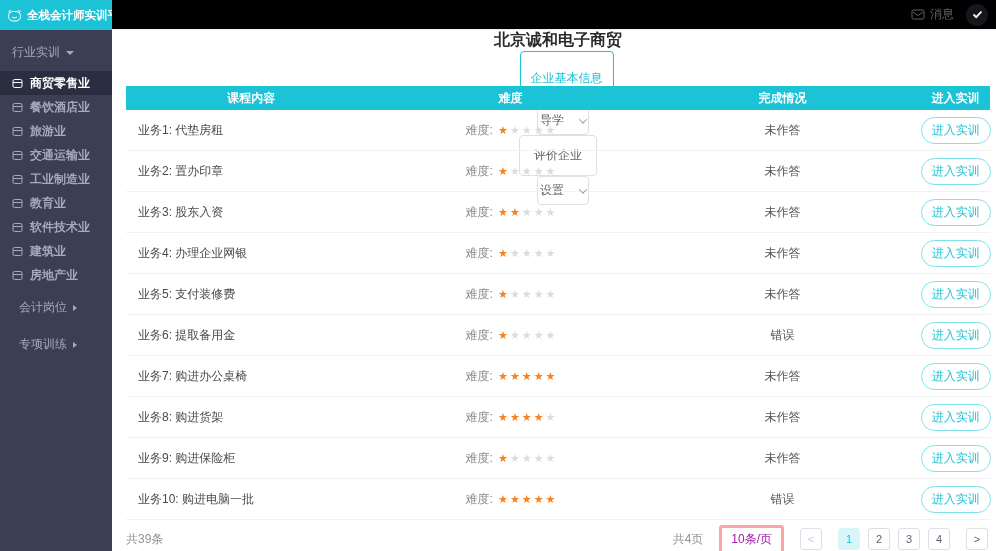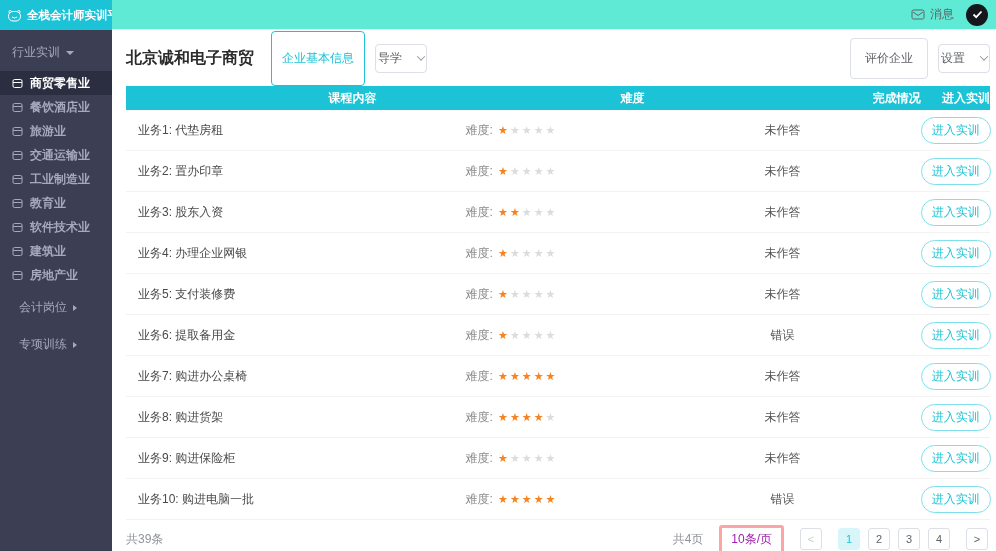--- a/index.html
+++ b/index.html
@@ -13,38 +13,38 @@
   .caret-down { width:0; height:0; border-left:4px solid transparent; border-right:4px solid transparent; border-top:4px solid #a6a9bc; }
   .caret-right { width:0; height:0; border-top:3.5px solid transparent; border-bottom:3.5px solid transparent; border-left:4px solid #a6a9bc; }
   .side-item { height:24px; display:flex; align-items:center; gap:7px; padding-left:12px; color:#a6a9bc; cursor:pointer; white-space:nowrap;font-weight:bold; }
   .side-item.active { background:#2b2e40; color:#fff; font-weight:bold; }
   .side-item .sicon { display:flex; align-items:center; }
   .side-link { display:flex; align-items:center; gap:6px; color:#a6a9bc; padding:12px 12px 2px 19px; cursor:pointer; }
   .side-link + .side-link { padding-top:18px; }
 
   
   .right { flex:1; display:flex; flex-direction:column; min-width:0; }
-  .topbar { height:30px; flex:0 0 30px; background:#5eead4; border-bottom:1px solid #f0f0f0; display:flex; align-items:center; justify-content:flex-end; gap:12px; padding-right:8px; }
+  .topbar { height:30px; flex:0 0 30px; background:#000000; border-bottom:1px solid #f0f0f0; display:flex; align-items:center; justify-content:flex-end; gap:12px; padding-right:8px; }
   .msg { display:flex; align-items:center; gap:5px; color:#5f6368; cursor:pointer; }
   .avatar { width:22px; height:22px; border-radius:50%; background:#16171d; display:flex; align-items:center; justify-content:center; cursor:pointer; }
 
   .main { flex:1; background:#fff; padding:0 6px 0 14px; display:flex; flex-direction:column; }
-  .page-head { height:56px; display:flex; align-items:center; }
+  .page-head { height:56px; display:flex; align-items:center;flex-direction:column; }
   .page-title { font-size:16px; font-weight:bold; color:#2b2b2b; }
   .btn { background:#fff; border-radius:4px; font-size:12px; cursor:pointer; font-family:inherit; }
   .btn-info { color:#1cc3d6; border:1px solid #1cc3d6; padding:18px 10px; margin-left:17px; }
   .btn-select { color:#606266; border:1px solid #dcdfe6; padding:5px 2px; display:inline-flex; align-items:center; gap:16px; margin-left:10px; }
   .btn-plain { color:#606266; border:1px solid #dcdfe6; padding:11px 14px; }
   .chev { width:6px; height:6px; border-right:1.4px solid #999; border-bottom:1.4px solid #999; transform:rotate(45deg) translate(-1px,-1px); }
   .spacer { flex:1; }
 
   
   .grid { display:grid; grid-template-columns:29% 31% 32% 8%; align-items:center; }
   .thead { background:#1cc3d6; color:#fff; height:24px; font-weight:bold; }
-  .thead > div { text-align:right; }
+  .thead > div { text-align:center; }
   .trow { height:41px; border-bottom:1px solid #f2f2f2; color:#4a4a4a; }
   .c-name { padding-left:12px; text-align:left; }
   .c-diff { text-align:center; color:#8a8a8a; }
   .star { font-size:11px; margin-left:2px; color:#dcdcdc; }
   .star.filled { color:#f6831f; }
   .c-status { text-align:center; color:#555; }
   .c-action { text-align:center; }
   .pill { border:1px solid #7ee0eb; color:#1cc3d6; border-radius:999px; padding:4px 10px; background:#fff; font-size:12px; cursor:pointer; white-space:nowrap; font-family:inherit; }
 
   

